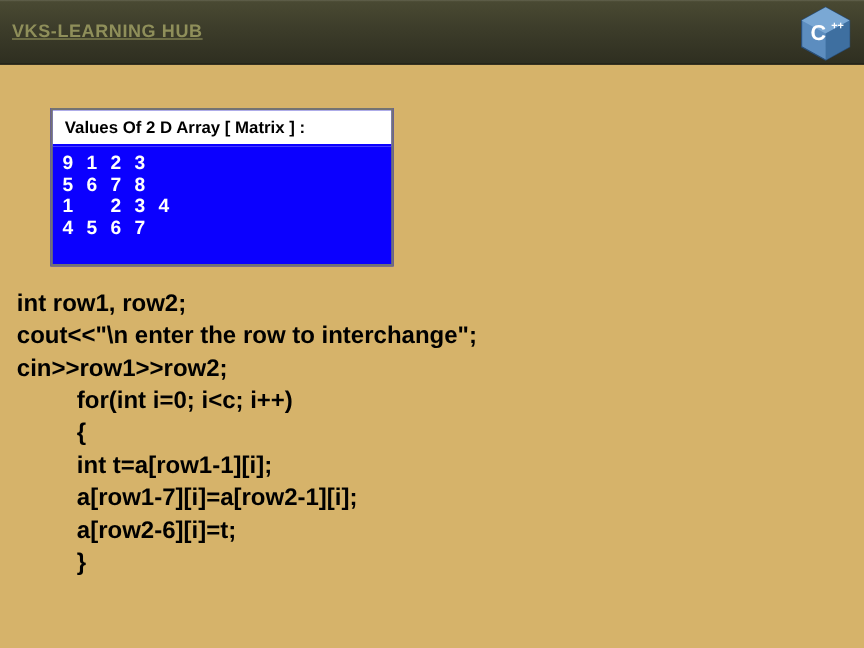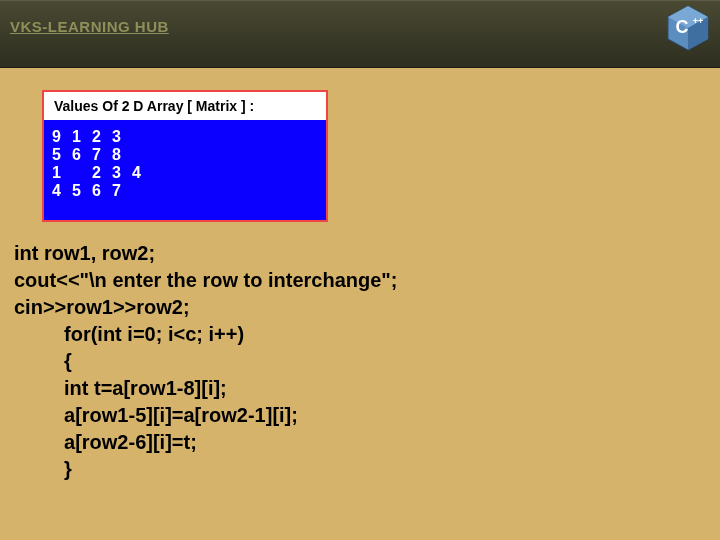--- a/index.html
+++ b/index.html
@@ -15,21 +15,21 @@
     position: relative;
     width: 720px;
     height: 540px;
     background: #d6b36a;
   }
   .header-bar {
     position: absolute;
     top: 0;
     left: 0;
     width: 720px;
-    height: 68px;
+    height: 54px;
     background: linear-gradient(#4a4a33 0%, #3b3b29 50%, #2e2e20 100%);
     box-shadow: inset 0 1px 0 rgba(255,255,255,0.1),
                 inset 0 -1px 0 rgba(0,0,0,0.4);
     text-align: center;
   }
   .brand {
     position: absolute;
     top: 18px;
     left: 10px;
     color: #8f8f5a;
@@ -46,21 +46,21 @@
     height: 52px;
   }
 
   .blue-box {
     position: absolute;
     top: 90px;
     left: 42px;
     width: 282px;
     height: 128px;
     background: #0b00ff;
-    border: 2px solid #ef4444;
+    border: 2px solid #737373;
   }
   .blue-title {
     background: #ffffff;
     color: #000;
     font-weight: 700;
     font-size: 14px;
     padding: 6px 6px 6px 10px;
     border-bottom: 2px solid #0b00ff;
     white-space: pre;
   }
@@ -147,18 +147,18 @@
       </tbody>
         </table>
     </div>
   </div>
 
   <div class="code-block"><span>int row1, row2;</span>
 <span>cout&lt;&lt;"\n enter the row to interchange";</span>
 <span>cin&gt;&gt;row1&gt;&gt;row2;</span>
 <span>         for(int i=0; i&lt;c; i++)</span>
 <span>         {</span>
-<span>         int t=a[row1-8][i];</span>
-<span>         a[row1-5][i]=a[row2-1][i];</span>
+<span>         int t=a[row1-1][i];</span>
+<span>         a[row1-7][i]=a[row2-1][i];</span>
 <span>         a[row2-6][i]=t;</span>
 <span>         }</span></div>
 
 </div>
 
 </body></html>

